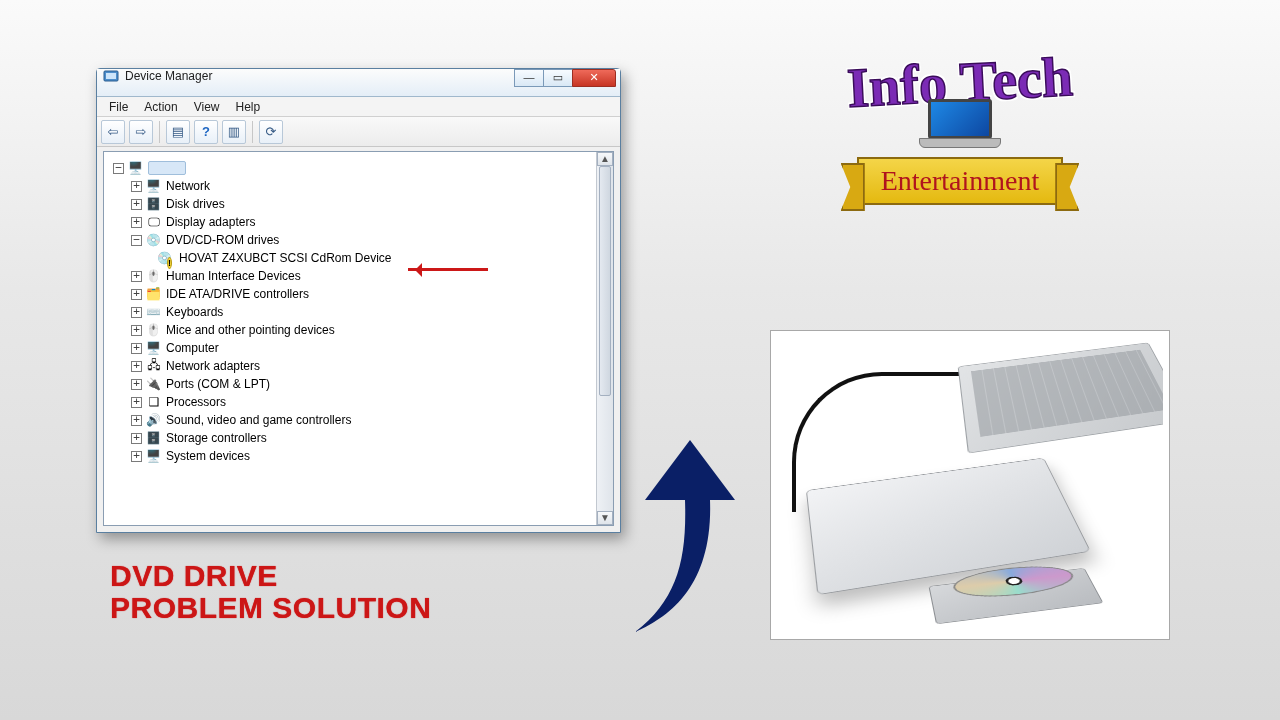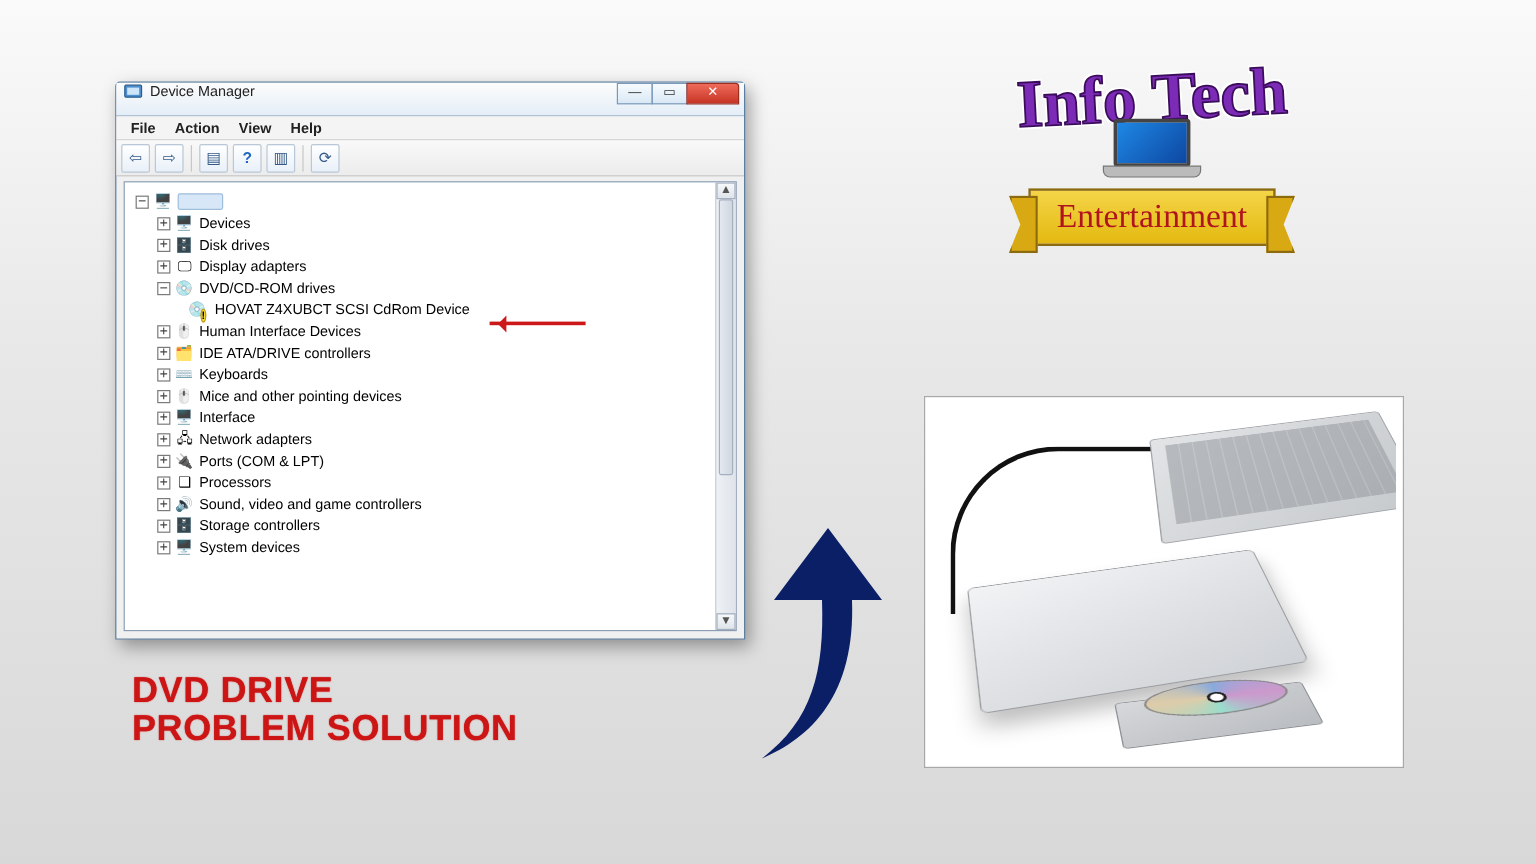--- a/index.html
+++ b/index.html
@@ -42,21 +42,21 @@
 }
 .dm-winbtn.close { background: linear-gradient(180deg,#ef6a5a,#c73524); color:#fff; border-color:#9c2e22; width:44px; border-radius:0 3px 0 0;}
 .dm-menubar {
   height: 20px;
   background: #f4f4f4;
   border-bottom: 1px solid #d0d0d0;
   display: flex; align-items: center;
   padding: 0 4px;
   font-size: 12px;
 }
-.dm-menubar span { padding: 2px 8px; color:#222;font-weight:bold;}
+.dm-menubar span { padding: 2px 8px; color:#222;}
 .dm-toolbar {
   height: 30px;
   background: linear-gradient(180deg,#f9f9f9,#ececec);
   border-bottom: 1px solid #c7c7c7;
   display: flex; align-items: center;
   padding: 0 4px; gap: 4px;
 }
 .tb-btn {
   width: 24px; height: 24px;
   border: 1px solid #b8c8d8;
@@ -272,21 +272,21 @@
     <div class="dm-tree">
       <div class="node root ind0">
         <span class="exp">−</span>
         <span class="ico">🖥️</span>
         <span class="pcimg"></span>
       </div>
 
       <div class="node ind1">
         <span class="exp">+</span>
         <span class="ico">🖥️</span>
-        <span>Devices</span>
+        <span>Network</span>
       </div>
       <div class="node ind1">
         <span class="exp">+</span>
         <span class="ico">🗄️</span>
         <span>Disk drives</span>
       </div>
       <div class="node ind1">
         <span class="exp">+</span>
         <span class="ico">🖵</span>
         <span>Display adapters</span>
@@ -316,21 +316,21 @@
         <span>Keyboards</span>
       </div>
       <div class="node ind1">
         <span class="exp">+</span>
         <span class="ico">🖱️</span>
         <span>Mice and other pointing devices</span>
       </div>
       <div class="node ind1">
         <span class="exp">+</span>
         <span class="ico">🖥️</span>
-        <span>Interface</span>
+        <span>Computer</span>
       </div>
       <div class="node ind1">
         <span class="exp">+</span>
         <span class="ico">🖧</span>
         <span>Network adapters</span>
       </div>
       <div class="node ind1">
         <span class="exp">+</span>
         <span class="ico">🔌</span>
         <span>Ports (COM &amp; LPT)</span>

